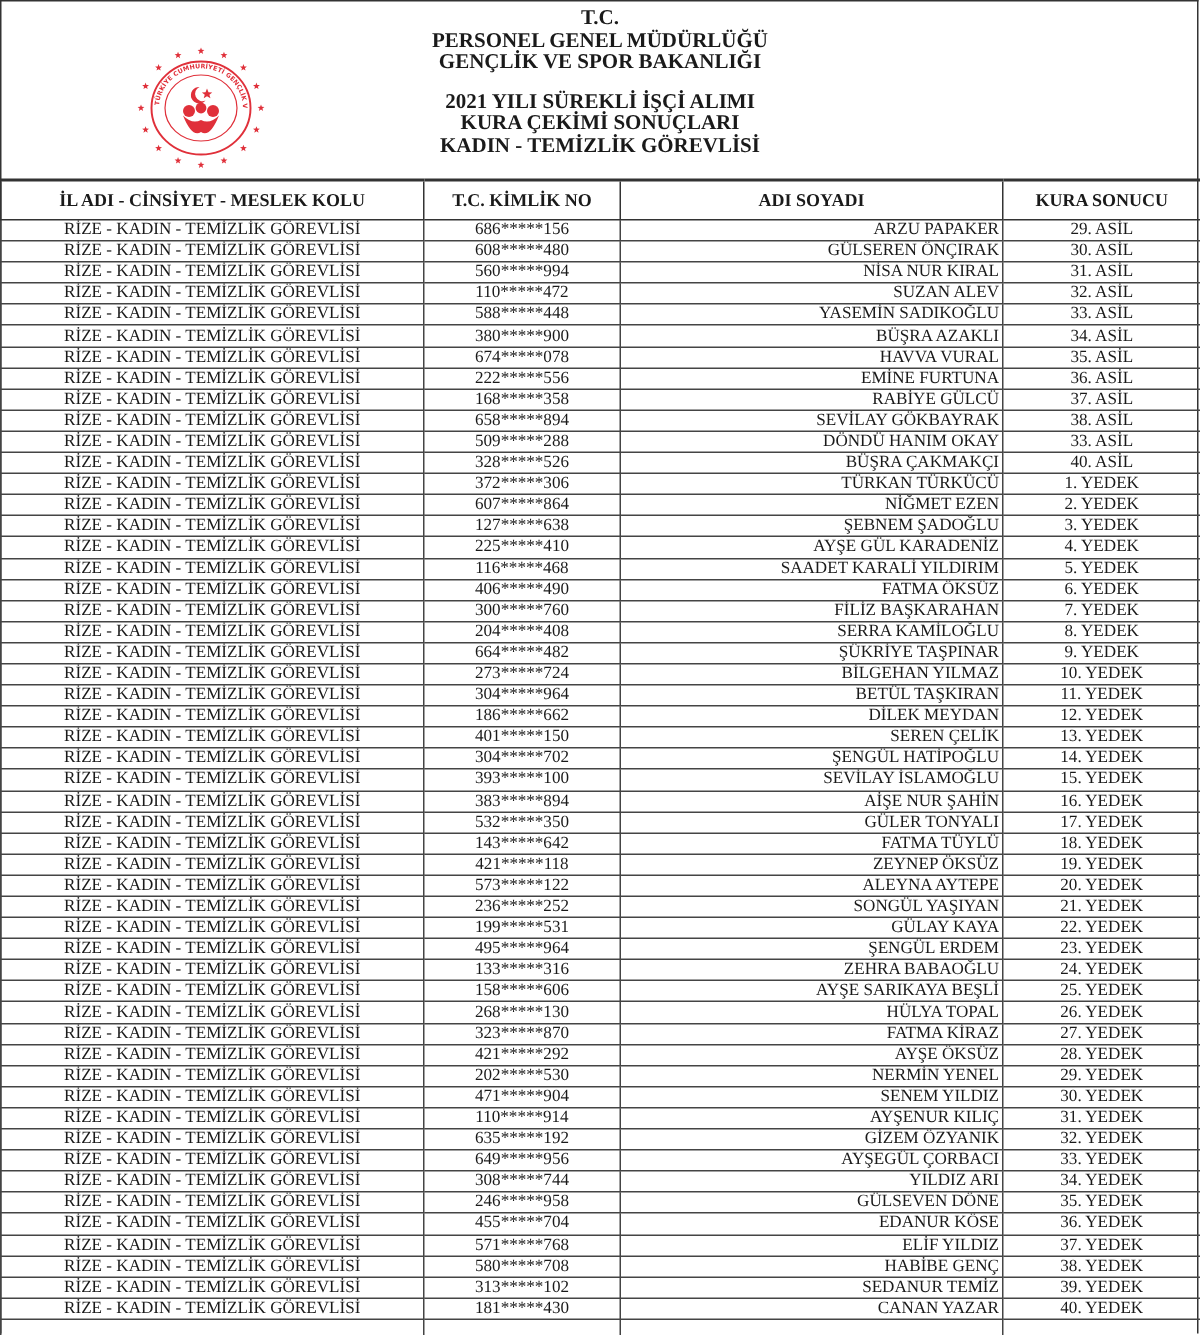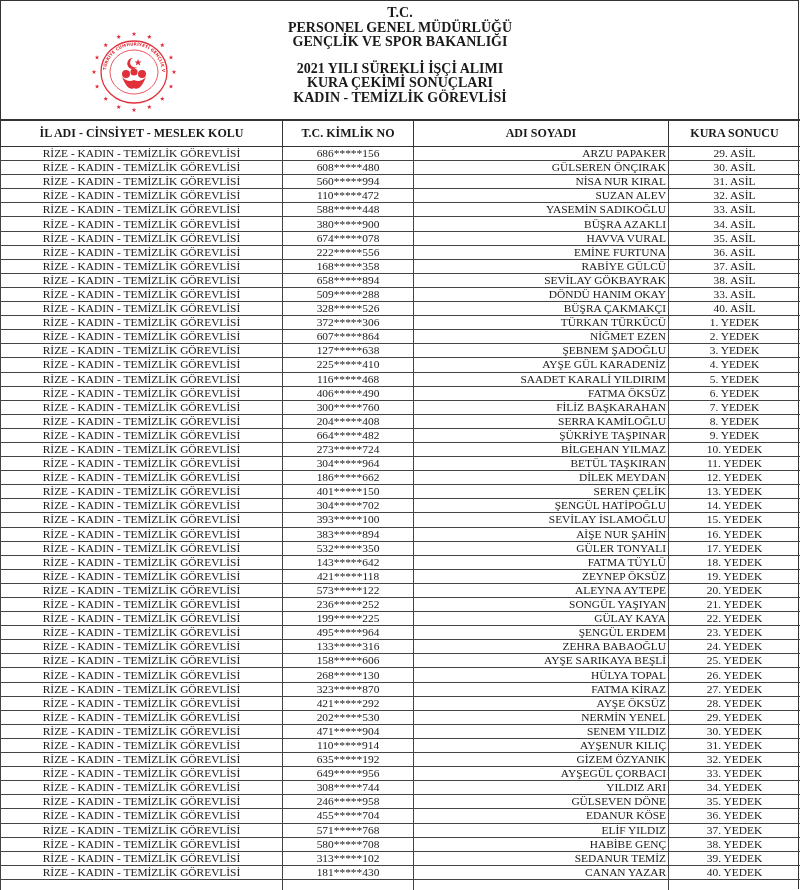--- a/index.html
+++ b/index.html
@@ -280,21 +280,21 @@
         <td class="center">20. YEDEK</td>
       </tr>
       <tr>
         <td class="center">RİZE - KADIN - TEMİZLİK GÖREVLİSİ</td>
         <td class="center">236*****252</td>
         <td class="left">SONGÜL YAŞIYAN</td>
         <td class="center">21. YEDEK</td>
       </tr>
       <tr>
         <td class="center">RİZE - KADIN - TEMİZLİK GÖREVLİSİ</td>
-        <td class="center">199*****225</td>
+        <td class="center">199*****531</td>
         <td class="left">GÜLAY KAYA</td>
         <td class="center">22. YEDEK</td>
       </tr>
       <tr>
         <td class="center">RİZE - KADIN - TEMİZLİK GÖREVLİSİ</td>
         <td class="center">495*****964</td>
         <td class="left">ŞENGÜL ERDEM</td>
         <td class="center">23. YEDEK</td>
       </tr>
       <tr>

